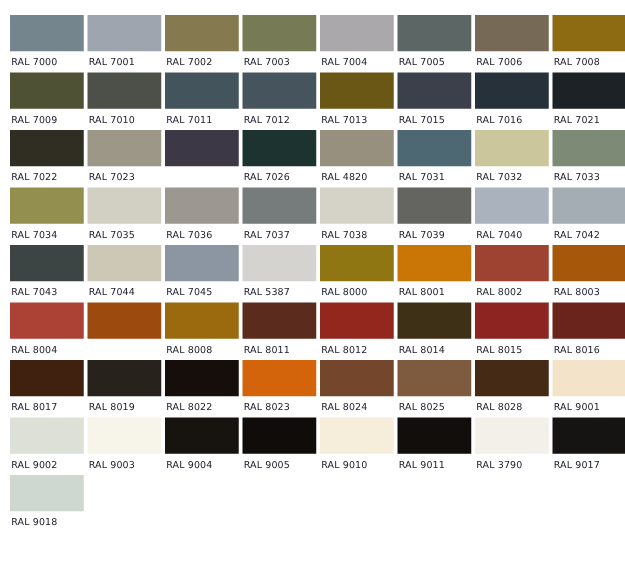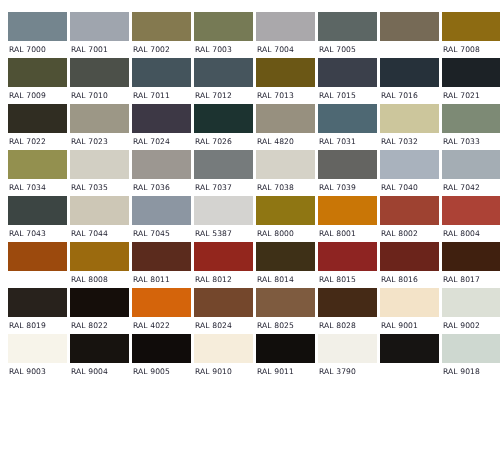--- a/index.html
+++ b/index.html
@@ -88,20 +88,21 @@
       <div class="cell">
         <div class="swatch" style="background: rgb(170, 168, 171);"></div>
         <div class="label">RAL 7004</div>
       </div>
       <div class="cell">
         <div class="swatch" style="background: rgb(92, 102, 100);"></div>
         <div class="label">RAL 7005</div>
       </div>
       <div class="cell">
         <div class="swatch" style="background: rgb(118, 106, 86);"></div>
+        <div class="label">RAL 7006</div>
       </div>
       <div class="cell">
         <div class="swatch" style="background: rgb(141, 107, 18);"></div>
         <div class="label">RAL 7008</div>
       </div>
       <div class="cell">
         <div class="swatch" style="background: rgb(79, 81, 53);"></div>
         <div class="label">RAL 7009</div>
       </div>
       <div class="cell">
@@ -135,21 +136,20 @@
       <div class="cell">
         <div class="swatch" style="background: rgb(48, 45, 34);"></div>
         <div class="label">RAL 7022</div>
       </div>
       <div class="cell">
         <div class="swatch" style="background: rgb(156, 151, 134);"></div>
         <div class="label">RAL 7023</div>
       </div>
       <div class="cell">
         <div class="swatch" style="background: rgb(61, 56, 69);"></div>
-        <div class="label">RAL 7024</div>
       </div>
       <div class="cell">
         <div class="swatch" style="background: rgb(28, 51, 48);"></div>
         <div class="label">RAL 7026</div>
       </div>
       <div class="cell">
         <div class="swatch" style="background: rgb(151, 144, 127);"></div>
         <div class="label">RAL 4820</div>
       </div>
       <div class="cell">
@@ -218,20 +218,24 @@
       </div>
       <div class="cell">
         <div class="swatch" style="background: rgb(201, 118, 6);"></div>
         <div class="label">RAL 8001</div>
       </div>
       <div class="cell">
         <div class="swatch" style="background: rgb(158, 66, 49);"></div>
         <div class="label">RAL 8002</div>
       </div>
       <div class="cell">
+        <div class="swatch" style="background: rgb(166, 87, 9);"></div>
+        <div class="label">RAL 8003</div>
+      </div>
+      <div class="cell">
         <div class="swatch" style="background: rgb(172, 66, 54);"></div>
         <div class="label">RAL 8004</div>
       </div>
       <div class="cell">
         <div class="swatch" style="background: rgb(156, 74, 13);"></div>
       </div>
       <div class="cell">
         <div class="swatch" style="background: rgb(155, 106, 14);"></div>
         <div class="label">RAL 8008</div>
       </div>
@@ -262,21 +266,21 @@
       <div class="cell">
         <div class="swatch" style="background: rgb(40, 34, 28);"></div>
         <div class="label">RAL 8019</div>
       </div>
       <div class="cell">
         <div class="swatch" style="background: rgb(21, 14, 10);"></div>
         <div class="label">RAL 8022</div>
       </div>
       <div class="cell">
         <div class="swatch" style="background: rgb(212, 100, 11);"></div>
-        <div class="label">RAL 4022</div>
+        <div class="label">RAL 8023</div>
       </div>
       <div class="cell">
         <div class="swatch" style="background: rgb(116, 71, 44);"></div>
         <div class="label">RAL 8024</div>
       </div>
       <div class="cell">
         <div class="swatch" style="background: rgb(126, 91, 63);"></div>
         <div class="label">RAL 8025</div>
       </div>
       <div class="cell">
@@ -310,20 +314,21 @@
       <div class="cell">
         <div class="swatch" style="background: rgb(17, 14, 12);"></div>
         <div class="label">RAL 9011</div>
       </div>
       <div class="cell">
         <div class="swatch" style="background: rgb(242, 240, 232);"></div>
         <div class="label">RAL 3790</div>
       </div>
       <div class="cell">
         <div class="swatch" style="background: rgb(22, 20, 18);"></div>
+        <div class="label">RAL 9017</div>
       </div>
       <div class="cell">
         <div class="swatch" style="background: rgb(206, 216, 208);"></div>
         <div class="label">RAL 9018</div>
       </div>
       <div class="cell empty">
         <div class="swatch"></div>
         <div class="label"></div>
       </div>
       <div class="cell empty">

